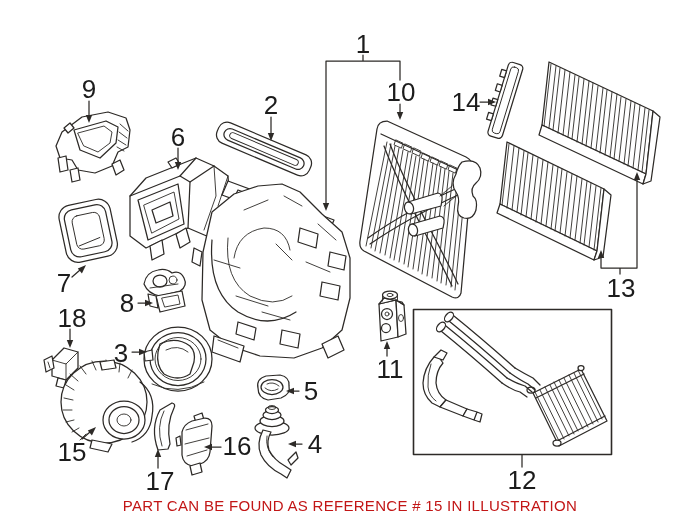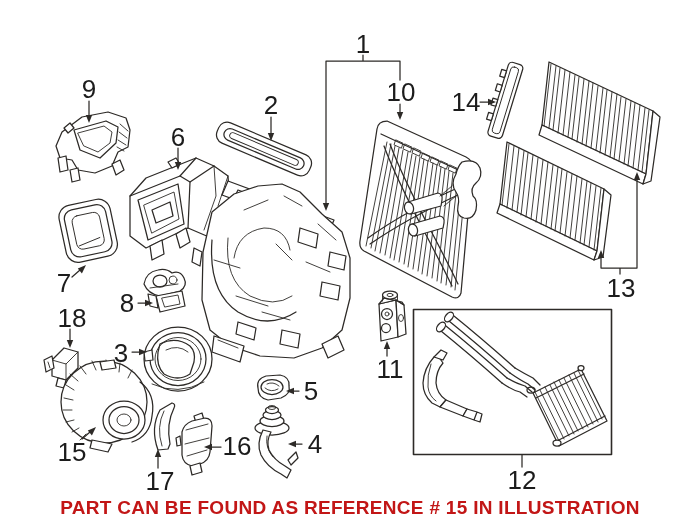--- a/index.html
+++ b/index.html
@@ -6,21 +6,21 @@
   .stage{position:relative;width:700px;height:526px;background:#ffffff;overflow:hidden;
          font-family:"Liberation Sans",sans-serif;}
   svg{position:absolute;left:0;top:0;}
   .ln{fill:none;stroke:#2d2a27;stroke-width:1.25;stroke-linejoin:round;stroke-linecap:round;}
   .lnf{fill:#ffffff;stroke:#2d2a27;stroke-width:1.25;stroke-linejoin:round;}
   .thin{stroke-width:0.9;}
   .thick{stroke-width:1.6;}
   .ah{fill:#2d2a27;stroke:none;}
   .num{font-family:"Liberation Sans",sans-serif;font-size:26px;font-weight:400;fill:#1c1c1c;}
   .footer{position:absolute;left:0;top:497px;width:700px;text-align:center;
-          font-family:"Liberation Sans",sans-serif;font-size:19px;font-weight:bold;
+          font-family:"Liberation Sans",sans-serif;font-size:15px;font-weight:normal;
           letter-spacing:0.3px;color:#c21616;}
 </style>
 </head>
 <body>
 
 <div class="stage">
 <svg width="700" height="526" viewBox="0 0 700 526">
 
   <g transform="rotate(23 264 149)">
     <rect class="lnf" x="214" y="138" width="100" height="22" rx="9"></rect>

